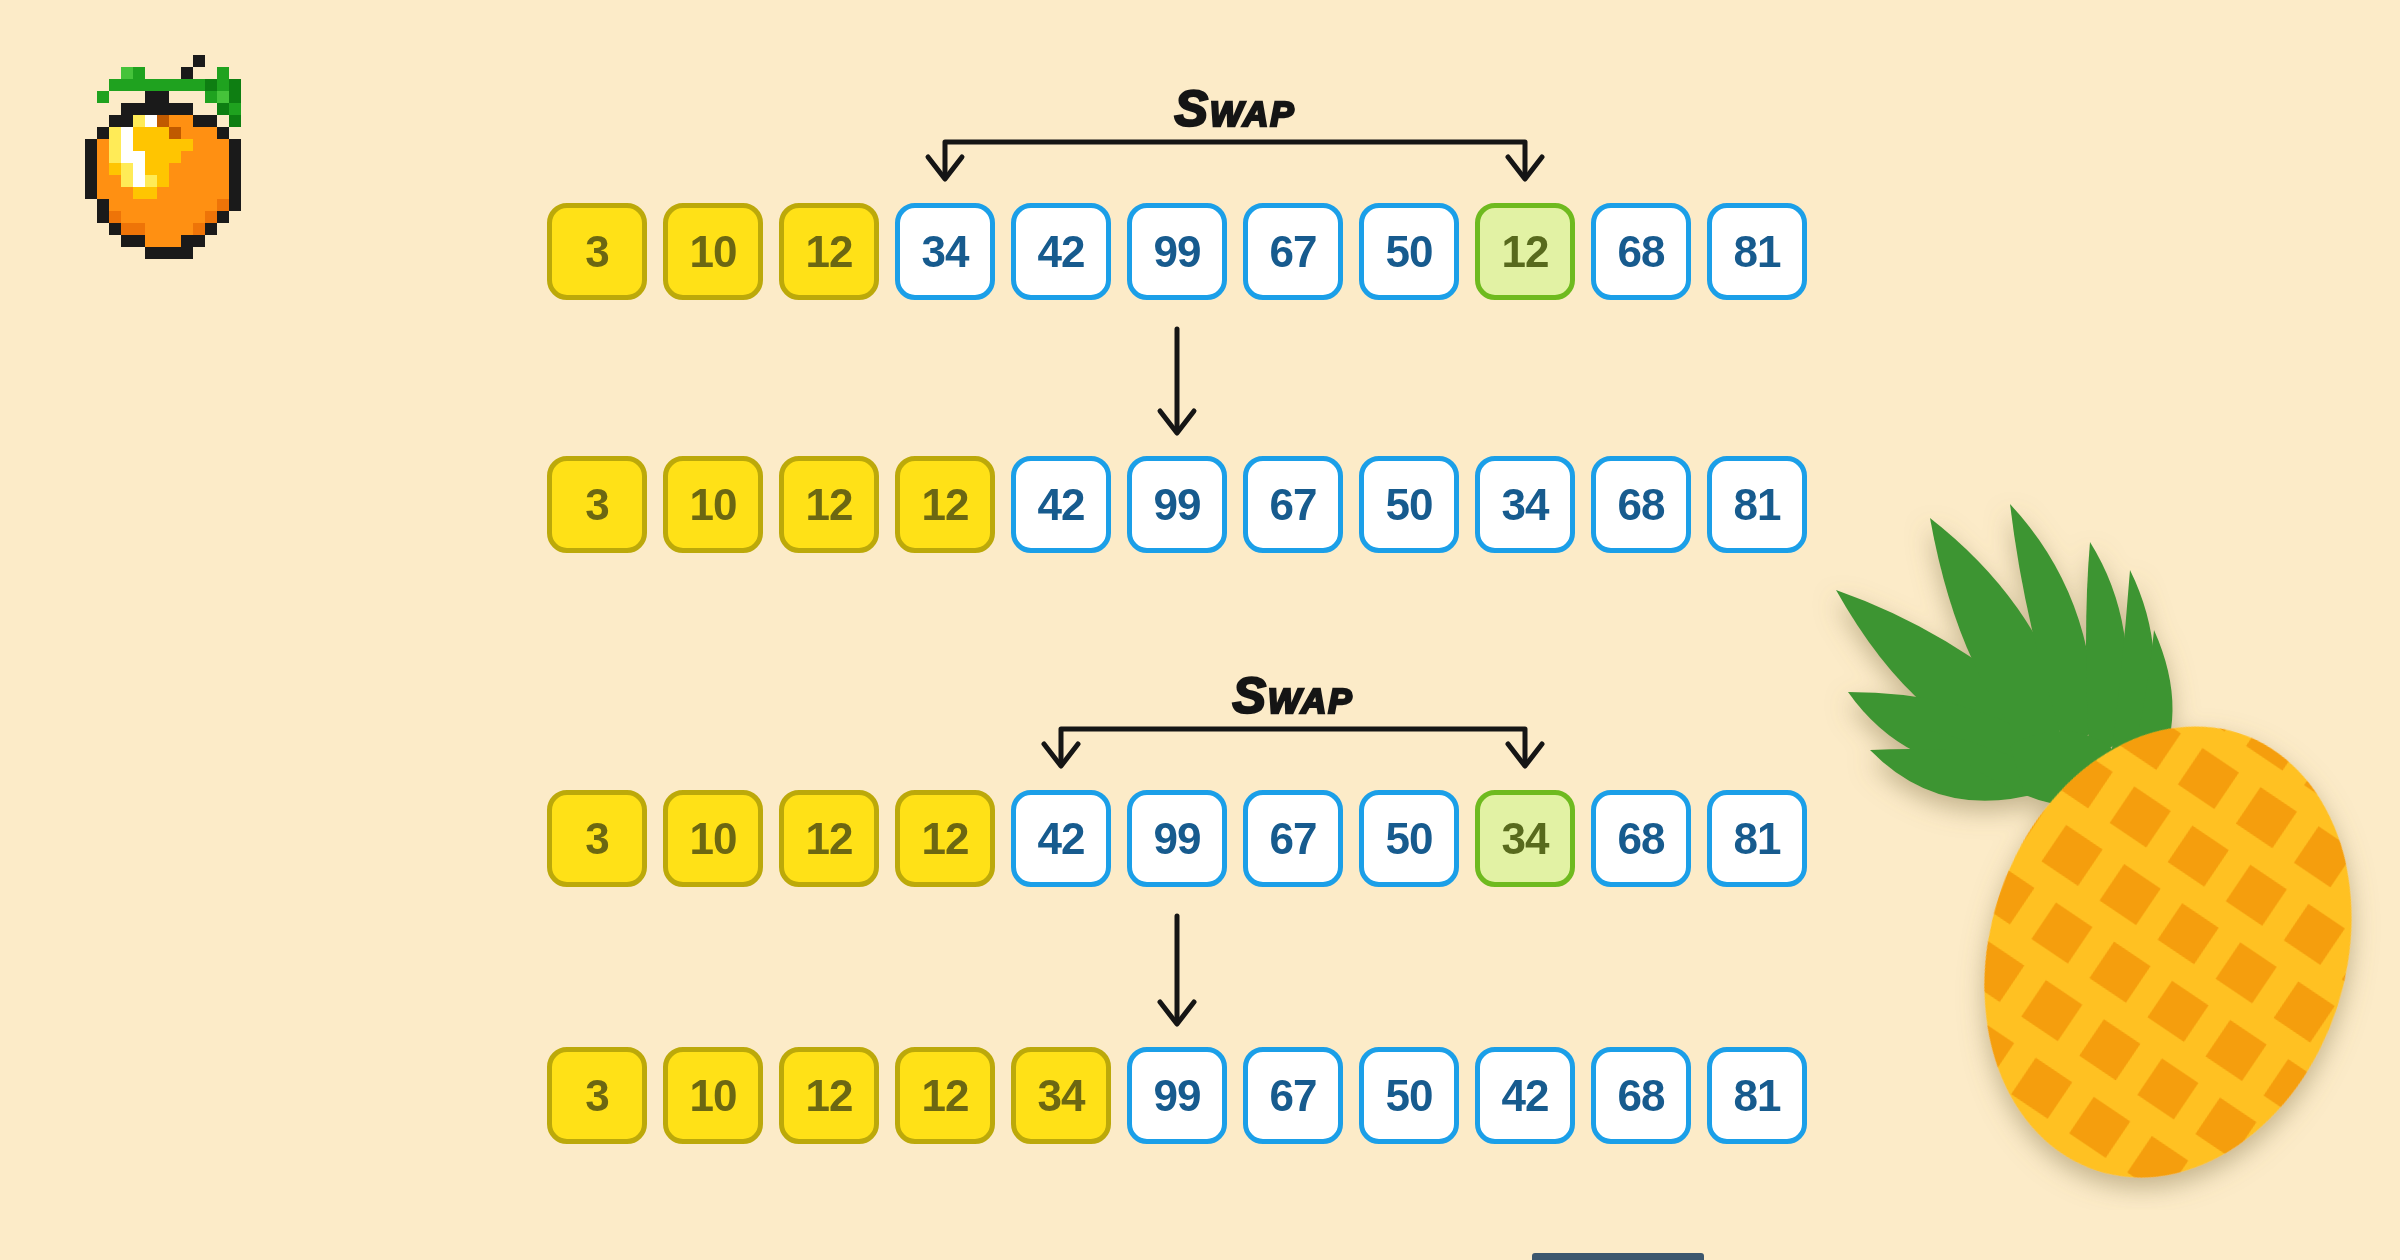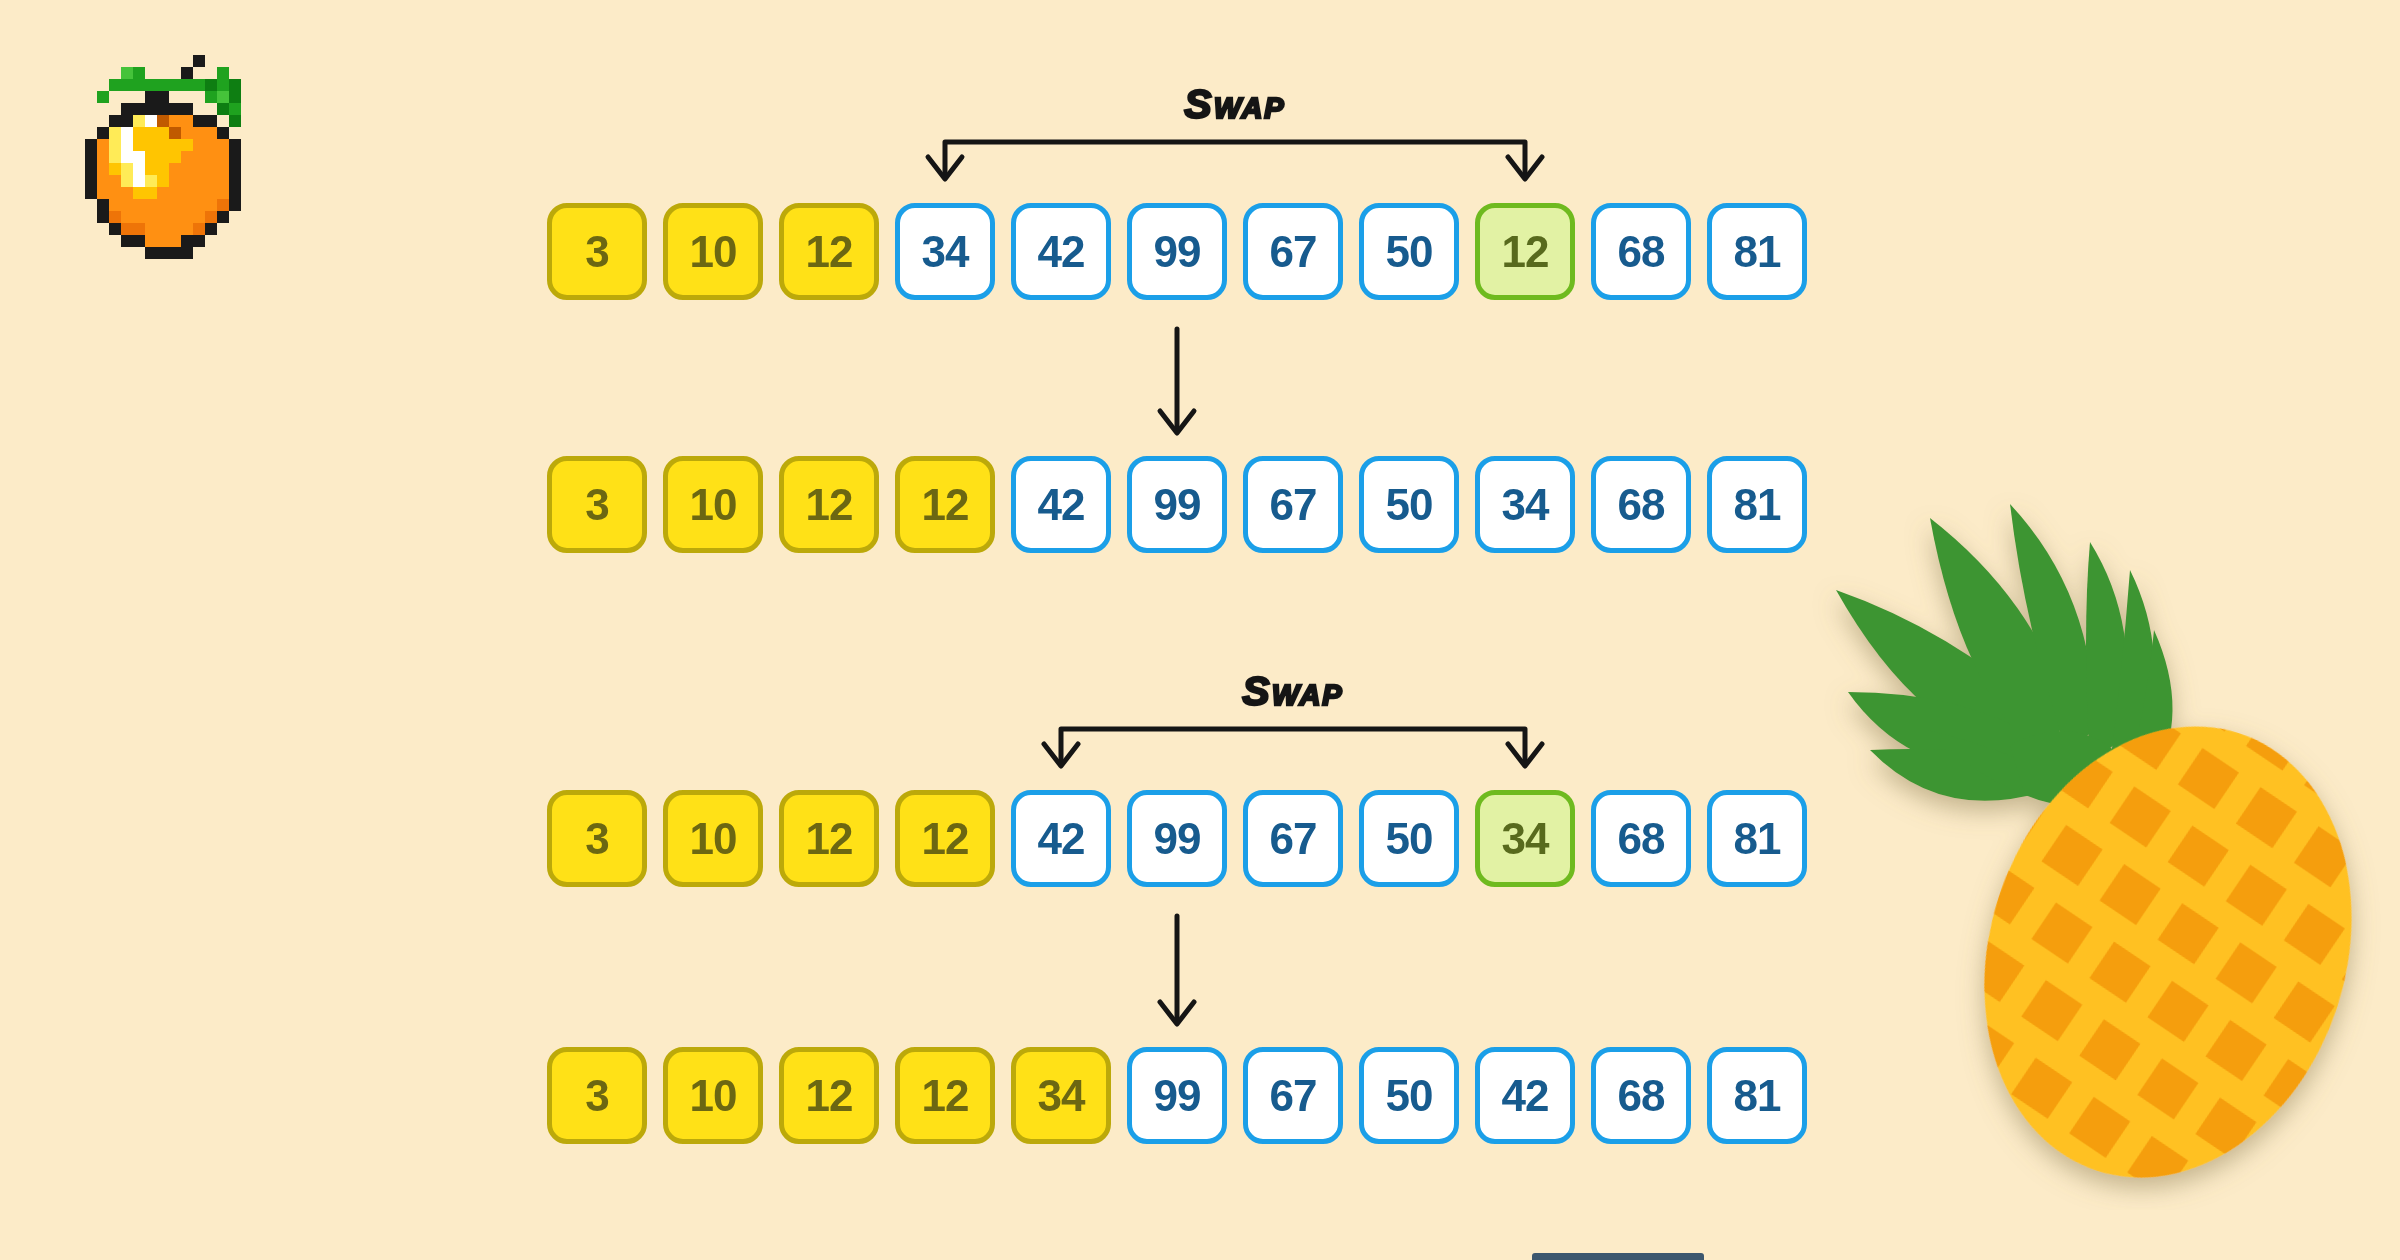--- a/index.html
+++ b/index.html
@@ -14,21 +14,21 @@
     border:5px solid;border-radius:20px;
     display:flex;align-items:center;justify-content:center;
     font:700 44px/1 "Liberation Sans",sans-serif;letter-spacing:-1px;
   }
   .box.sorted{background:var(--sorted-bg);border-color:var(--sorted-border);color:var(--sorted-text);}
   .box.unsorted{background:var(--unsorted-bg);border-color:var(--unsorted-border);color:var(--unsorted-text);}
   .box.selected{background:var(--selected-bg);border-color:var(--selected-border);color:var(--selected-text);}
   .swap-label{
     position:absolute;transform:translateX(-50%);
     font-family:"Liberation Sans",sans-serif;font-style:italic;font-weight:900;
-    font-size:41px;line-height:1;font-variant:small-caps;letter-spacing:2px;
+    font-size:50px;line-height:1;font-variant:small-caps;letter-spacing:2px;
     color:var(--arrow,#151515);-webkit-text-stroke:2.5px var(--arrow,#151515);
     white-space:nowrap;
   }
   #overlay{position:absolute;left:0;top:0;pointer-events:none;}
   #sprite{position:absolute;left:85px;top:55px;}
   #pineapple{position:absolute;left:1790px;top:450px;}
   #edge-artifact{
     position:absolute;left:1532px;top:1253px;width:172px;height:7px;
     background:var(--edge,#2C4A66);border-radius:3px 3px 0 0;opacity:.92;
   }

